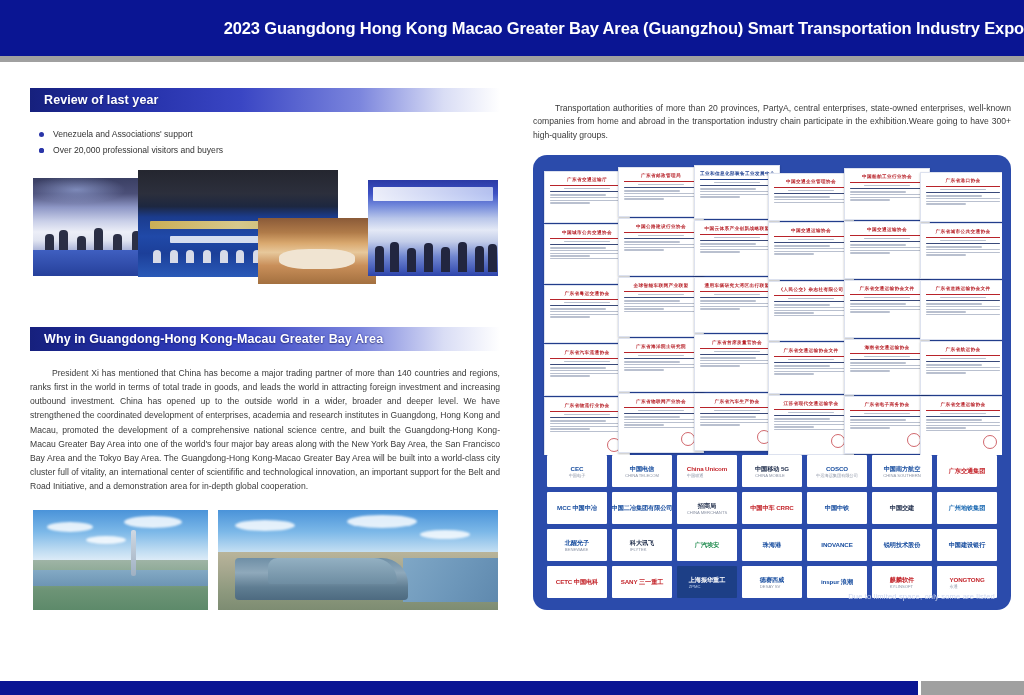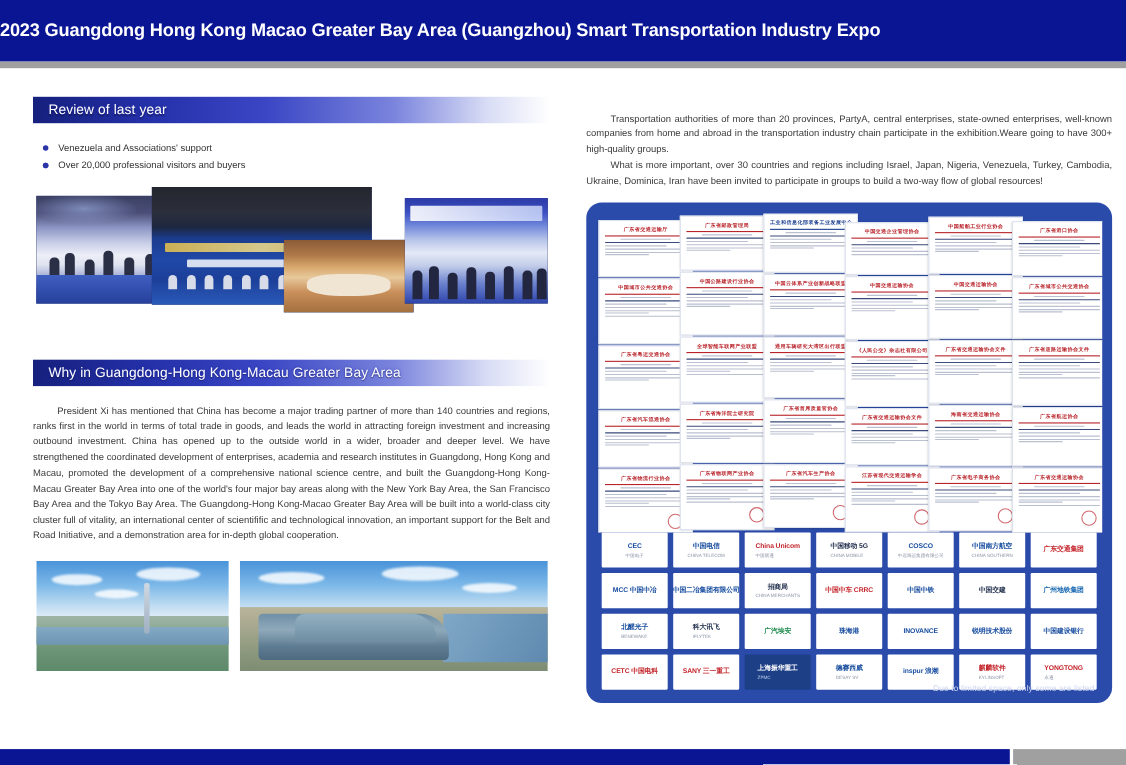--- a/index.html
+++ b/index.html
@@ -13,21 +13,21 @@
     position: relative;
     width: 1024px; height: 695px;
     background: #ffffff;
   }
 
   
   .header-bar {
     position: absolute; left: 0; top: 0;
     width: 1024px; height: 56px;
     background: #0a1593;
-    display: flex; align-items: center; justify-content: flex-start;
+    display: flex; align-items: center; justify-content: flex-end;
   }
   .header-title {
     color: #ffffff;
     font-size: 16.5px;
     font-weight: bold;
     letter-spacing: -0.15px;
     white-space: nowrap;
   }
   .header-underbar {
     position: absolute; left: 0; top: 56px;
@@ -61,21 +61,21 @@
   .sec-head {
     position: relative;
     height: 24px;
     background: linear-gradient(to right, #16207d 0%, #2430a8 22%, #3a46c4 45%, #7b85dd 70%, #d9ddf5 88%, #ffffff 100%);
     display: flex; align-items: center;
     padding-left: 14px;
   }
   .sec-head .sec-title {
     color: #ffffff;
     font-size: 12.5px;
-    font-weight: normal;
+    font-weight: bold;
     letter-spacing: 0.1px;
     text-shadow: 0 0 2px rgba(30,40,160,0.9), 0 1px 1px rgba(0,0,0,0.35);
     white-space: nowrap;
   }
   .sec-head.wide { height: 24px; }
 
   
   .bullets {
     margin-top: 16px;
     padding-left: 9px;
@@ -442,21 +442,20 @@
         <div class="hall2"></div>
       </div>
     </div>
 
   </div>
 
   <div class="col-right">
 
 
     <div class="rpara">Transportation authorities of more than 20 provinces, PartyA, central enterprises, state-owned enterprises, well-known companies from home and abroad in the transportation industry chain participate in the exhibition.Weare going to have 300+ high-quality groups.</div>
-    <div class="rpara">What is more important, over 30 countries and regions including Israel, Japan, Nigeria, Venezuela, Turkey, Cambodia, Ukraine, Dominica, Iran have been invited to participate in groups to build a two-way flow of global resources!</div>
 
     <div class="cert-panel">
 
       <div class="cert-area">
 
       <div class="certcol" style="left: 2px; top: 6px;">
             <div class="cert" style="height: 52px;">
               <div class="ctitle">广东省交通运输厅</div>
               <div class="cbody">
                 <div class="cline ctr"></div>

